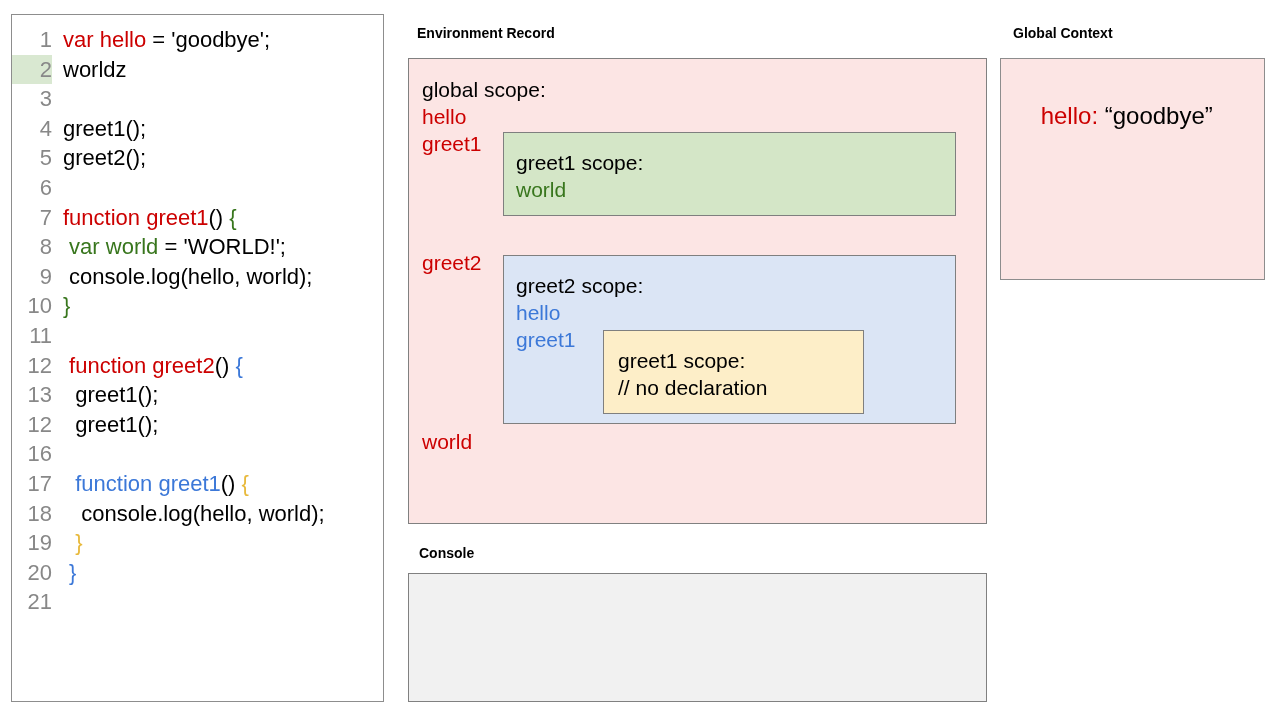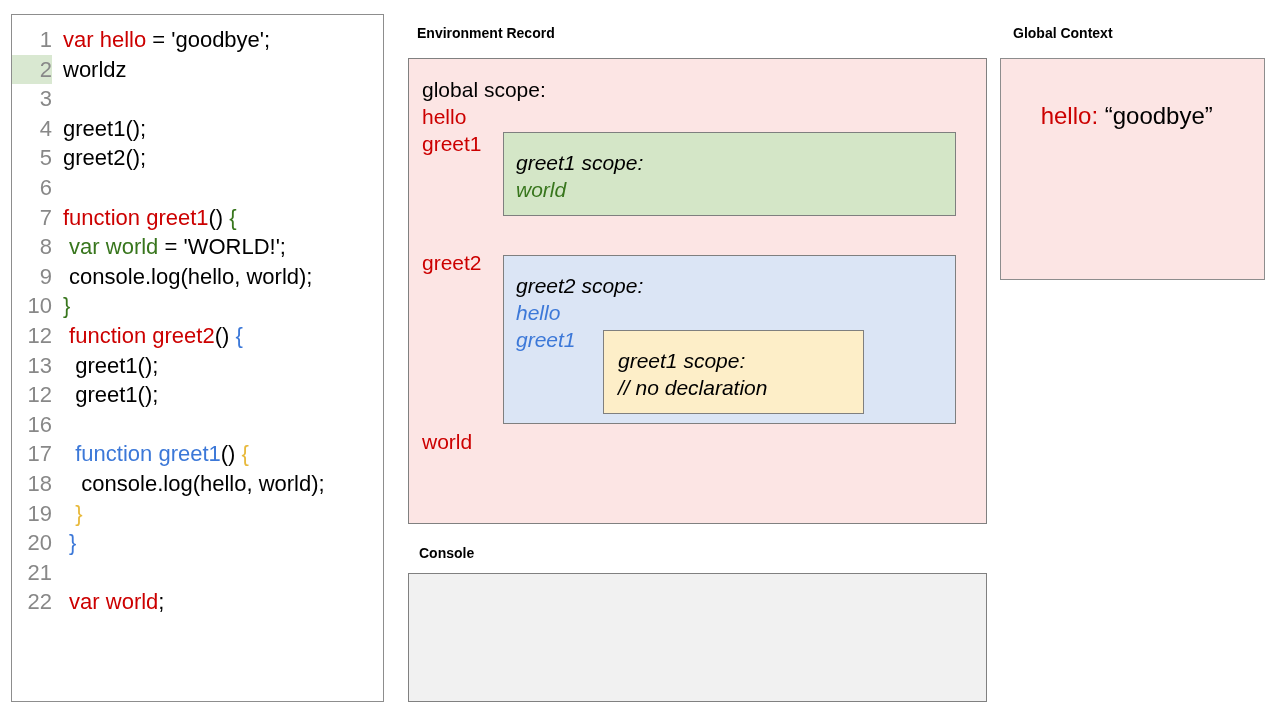--- a/index.html
+++ b/index.html
@@ -121,21 +121,20 @@
     height: 84px;
     background: #fdeec8;
     border: 1px solid #7f7f7f;
     box-sizing: border-box;
   }
   .box-line {
     position: absolute;
     font-size: 21px;
     line-height: 27px;
     white-space: pre;
-    font-style: italic;
   }
   #greet1-scope-head  { left: 12px; top: 16px; color: #000000; }
   #greet1-scope-world { left: 12px; top: 43px; color: #38761d; }
   #greet2-scope-head  { left: 12px; top: 16px; color: #000000; }
   #greet2-scope-hello { left: 12px; top: 43px; color: #3c78d8; }
   #greet2-scope-greet1{ left: 12px; top: 70px; color: #3c78d8; }
   #g1inner-head       { left: 14px; top: 16px; color: #000000; }
   #g1inner-note       { left: 14px; top: 43px; color: #000000; }
 
   
@@ -179,30 +178,30 @@
     <div class="code-line"><span class="ln">1</span><span class="code-text"><span class="t-red">var hello</span><span class="t-black"> = 'goodbye';</span></span></div>
     <div class="code-line"><span class="ln hl">2</span><span class="code-text"><span class="t-black">worldz</span></span></div>
     <div class="code-line"><span class="ln">3</span><span class="code-text"><span class="t-black"></span></span></div>
     <div class="code-line"><span class="ln">4</span><span class="code-text"><span class="t-black">greet1();</span></span></div>
     <div class="code-line"><span class="ln">5</span><span class="code-text"><span class="t-black">greet2();</span></span></div>
     <div class="code-line"><span class="ln">6</span><span class="code-text"><span class="t-black"></span></span></div>
     <div class="code-line"><span class="ln">7</span><span class="code-text"><span class="t-red">function greet1</span><span class="t-black">() </span><span class="t-green">{</span></span></div>
     <div class="code-line"><span class="ln">8</span><span class="code-text"><span class="t-green"> var world</span><span class="t-black"> = 'WORLD!';</span></span></div>
     <div class="code-line"><span class="ln">9</span><span class="code-text"><span class="t-black"> console.log(hello, world);</span></span></div>
     <div class="code-line"><span class="ln">10</span><span class="code-text"><span class="t-green">}</span></span></div>
+    <div class="code-line"><span class="ln">11</span><span class="code-text"><span class="t-black"></span></span></div>
     <div class="code-line"><span class="ln">12</span><span class="code-text"><span class="t-red"> function greet2</span><span class="t-black">() </span><span class="t-blue">{</span></span></div>
     <div class="code-line"><span class="ln">13</span><span class="code-text"><span class="t-black">  greet1();</span></span></div>
     <div class="code-line"><span class="ln">12</span><span class="code-text"><span class="t-black">  greet1();</span></span></div>
     <div class="code-line"><span class="ln">16</span><span class="code-text"><span class="t-black"></span></span></div>
     <div class="code-line"><span class="ln">17</span><span class="code-text"><span class="t-blue">  function greet1</span><span class="t-black">() </span><span class="t-yellow">{</span></span></div>
     <div class="code-line"><span class="ln">18</span><span class="code-text"><span class="t-black">   console.log(hello, world);</span></span></div>
     <div class="code-line"><span class="ln">19</span><span class="code-text"><span class="t-yellow">  }</span></span></div>
     <div class="code-line"><span class="ln">20</span><span class="code-text"><span class="t-blue"> }</span></span></div>
     <div class="code-line"><span class="ln">21</span><span class="code-text"><span class="t-black"></span></span></div>
-    <div class="code-line"><span class="ln">22</span><span class="code-text"><span class="t-red"> var world</span><span class="t-black">;</span></span></div>
   </div>
 
 <div class="section-title" id="env-title">Environment Record</div>
 
 <div id="env-record-box">
   <div class="scope-label" id="global-scope-head">global scope:</div>
   <div class="scope-label" id="global-var-hello">hello</div>
   <div class="scope-label" id="global-var-greet1">greet1</div>
   <div class="scope-label" id="global-var-greet2">greet2</div>
   <div class="scope-label" id="global-var-world">world</div>

